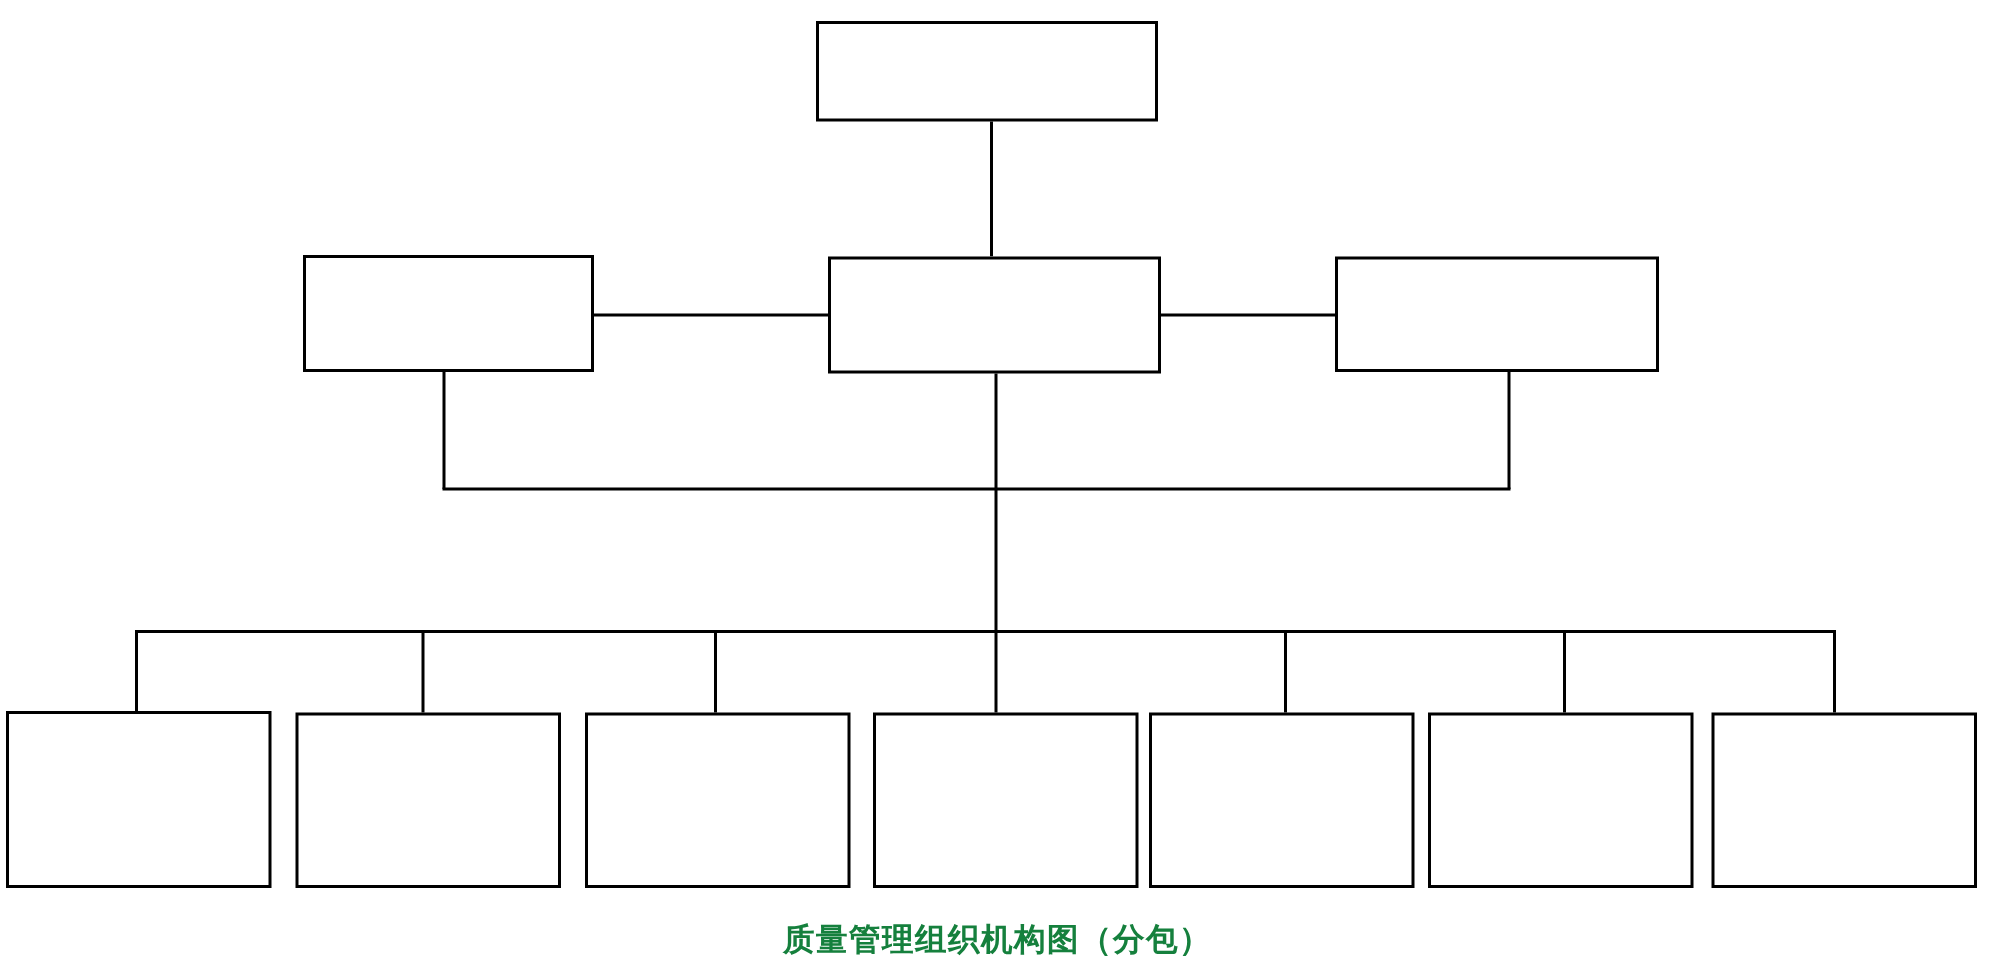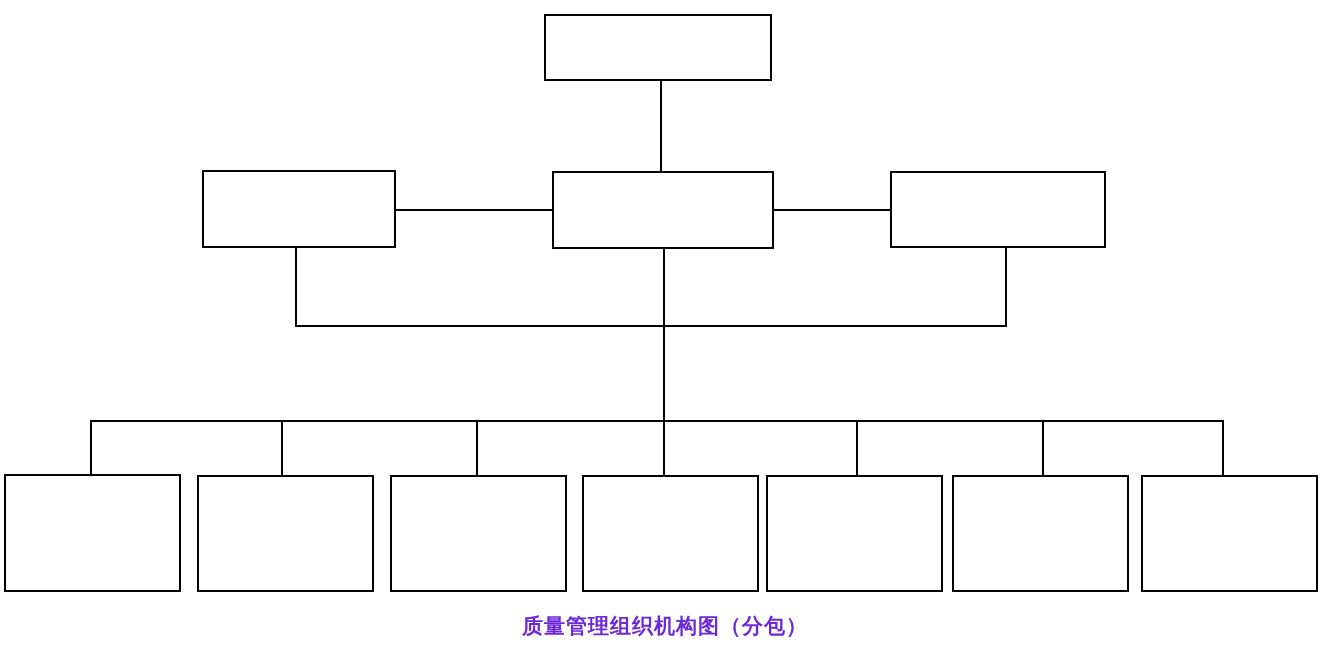--- a/index.html
+++ b/index.html
@@ -48,21 +48,21 @@
   .conn-v { width: 2px; }
   .conn-h { height: 2px; }
   
   #caption {
     position: absolute;
     left: 0;
     right: 0;
     text-align: center;
     font-size: 21px;
     font-weight: bold;
-    color: #6d28d9;
+    color: #15803d;
     letter-spacing: 1px;
     font-family: "Liberation Serif", "DejaVu Serif", serif;
     z-index: 4;
   }
 </style>
 </head>
 <body>
 
 <div id="chart-root">
 

